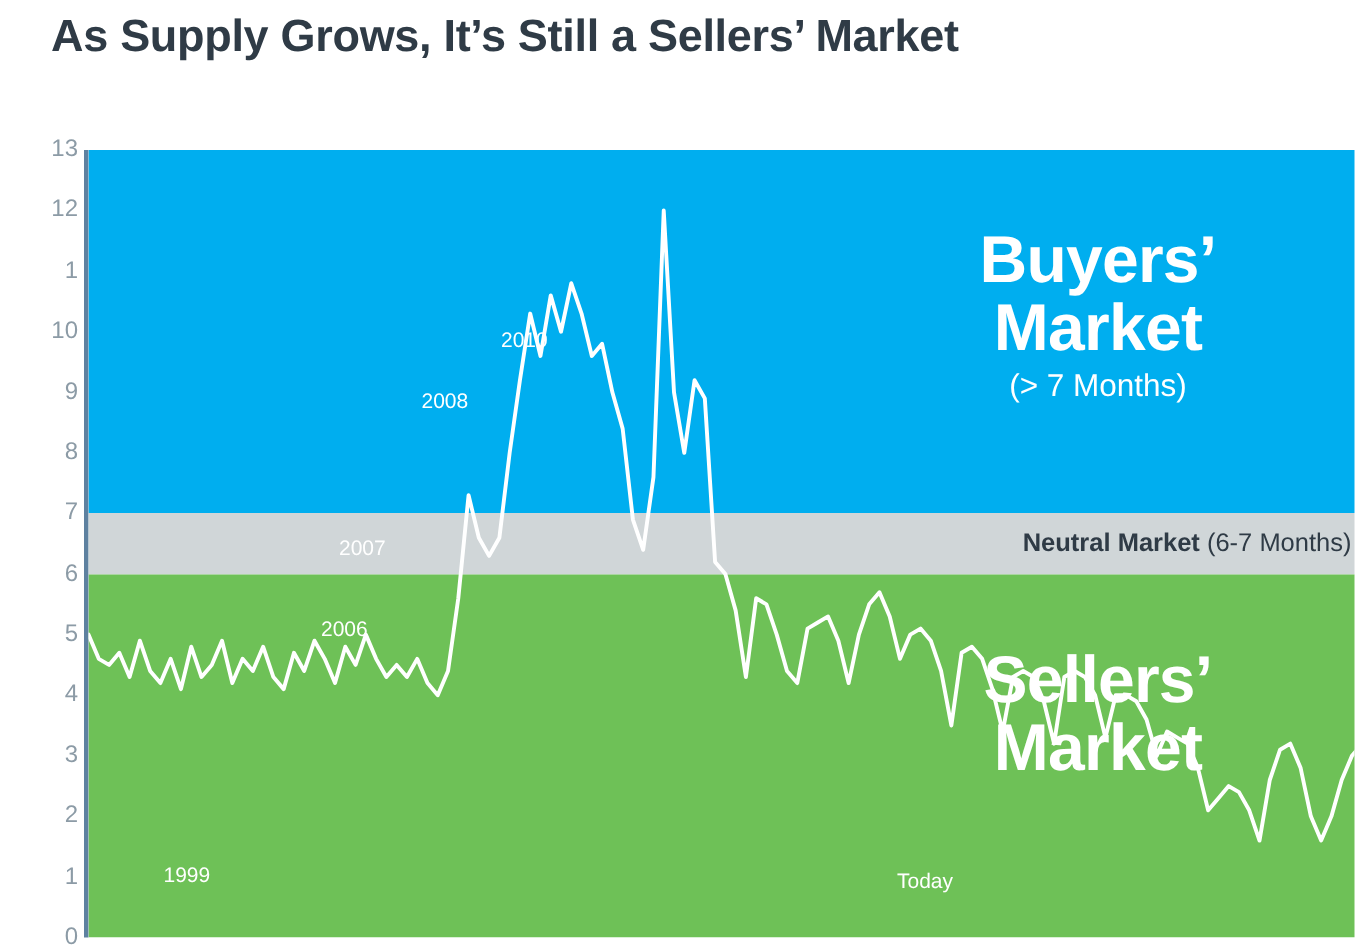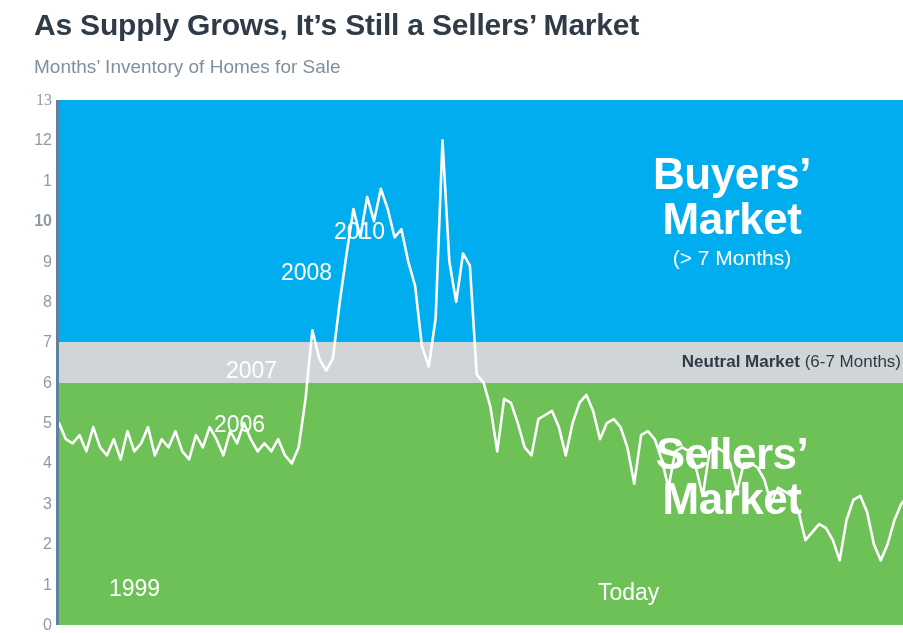--- a/index.html
+++ b/index.html
@@ -138,41 +138,40 @@
     color: #2F3B46;
     white-space: nowrap;
   }
   #neutral-label .nm-bold { font-weight: bold; }
   #neutral-label .nm-reg  { font-weight: normal; }
 
   
   .annot {
     position: absolute;
     color: #ffffff;
-    font-size: 23px;
+    font-size: 14px;
     font-weight: normal;
     white-space: nowrap;
   }
 </style>
 </head>
 <body>
 
 <div id="page">
 
   <div class="title">As Supply Grows, It’s Still a Sellers’ Market</div>
 
-  <div class="subtitle">Months’ Inventory of Homes for Sale</div>
 
   <div id="chart">
 
     <div id="yticks">
-        <div class="ytick" style="top: 0px; color: rgb(140, 155, 166); font-family: Liberation Serif, serif;">13</div>
+        <div class="ytick" style="top: 0px; color: rgb(140, 155, 166);">13</div>
         <div class="ytick" style="top: 40.3846px; color: rgb(140, 155, 166);">12</div>
         <div class="ytick" style="top: 80.7692px; color: rgb(140, 155, 166);">1</div>
-        <div class="ytick" style="top: 121.154px; color: rgb(140, 155, 166); font-weight: bold;">10</div>
+        <div class="ytick" style="top: 121.154px; color: rgb(140, 155, 166);">10</div>
         <div class="ytick" style="top: 161.538px; color: rgb(140, 155, 166);">9</div>
         <div class="ytick" style="top: 201.923px; color: rgb(140, 155, 166);">8</div>
         <div class="ytick" style="top: 242.308px; color: rgb(140, 155, 166);">7</div>
         <div class="ytick" style="top: 282.692px; color: rgb(140, 155, 166);">6</div>
         <div class="ytick" style="top: 323.077px; color: rgb(140, 155, 166);">5</div>
         <div class="ytick" style="top: 363.462px; color: rgb(140, 155, 166);">4</div>
         <div class="ytick" style="top: 403.846px; color: rgb(140, 155, 166);">3</div>
         <div class="ytick" style="top: 444.231px; color: rgb(140, 155, 166);">2</div>
         <div class="ytick" style="top: 484.615px; color: rgb(140, 155, 166);">1</div>
         <div class="ytick" style="top: 525px; color: rgb(140, 155, 166);">0</div>

